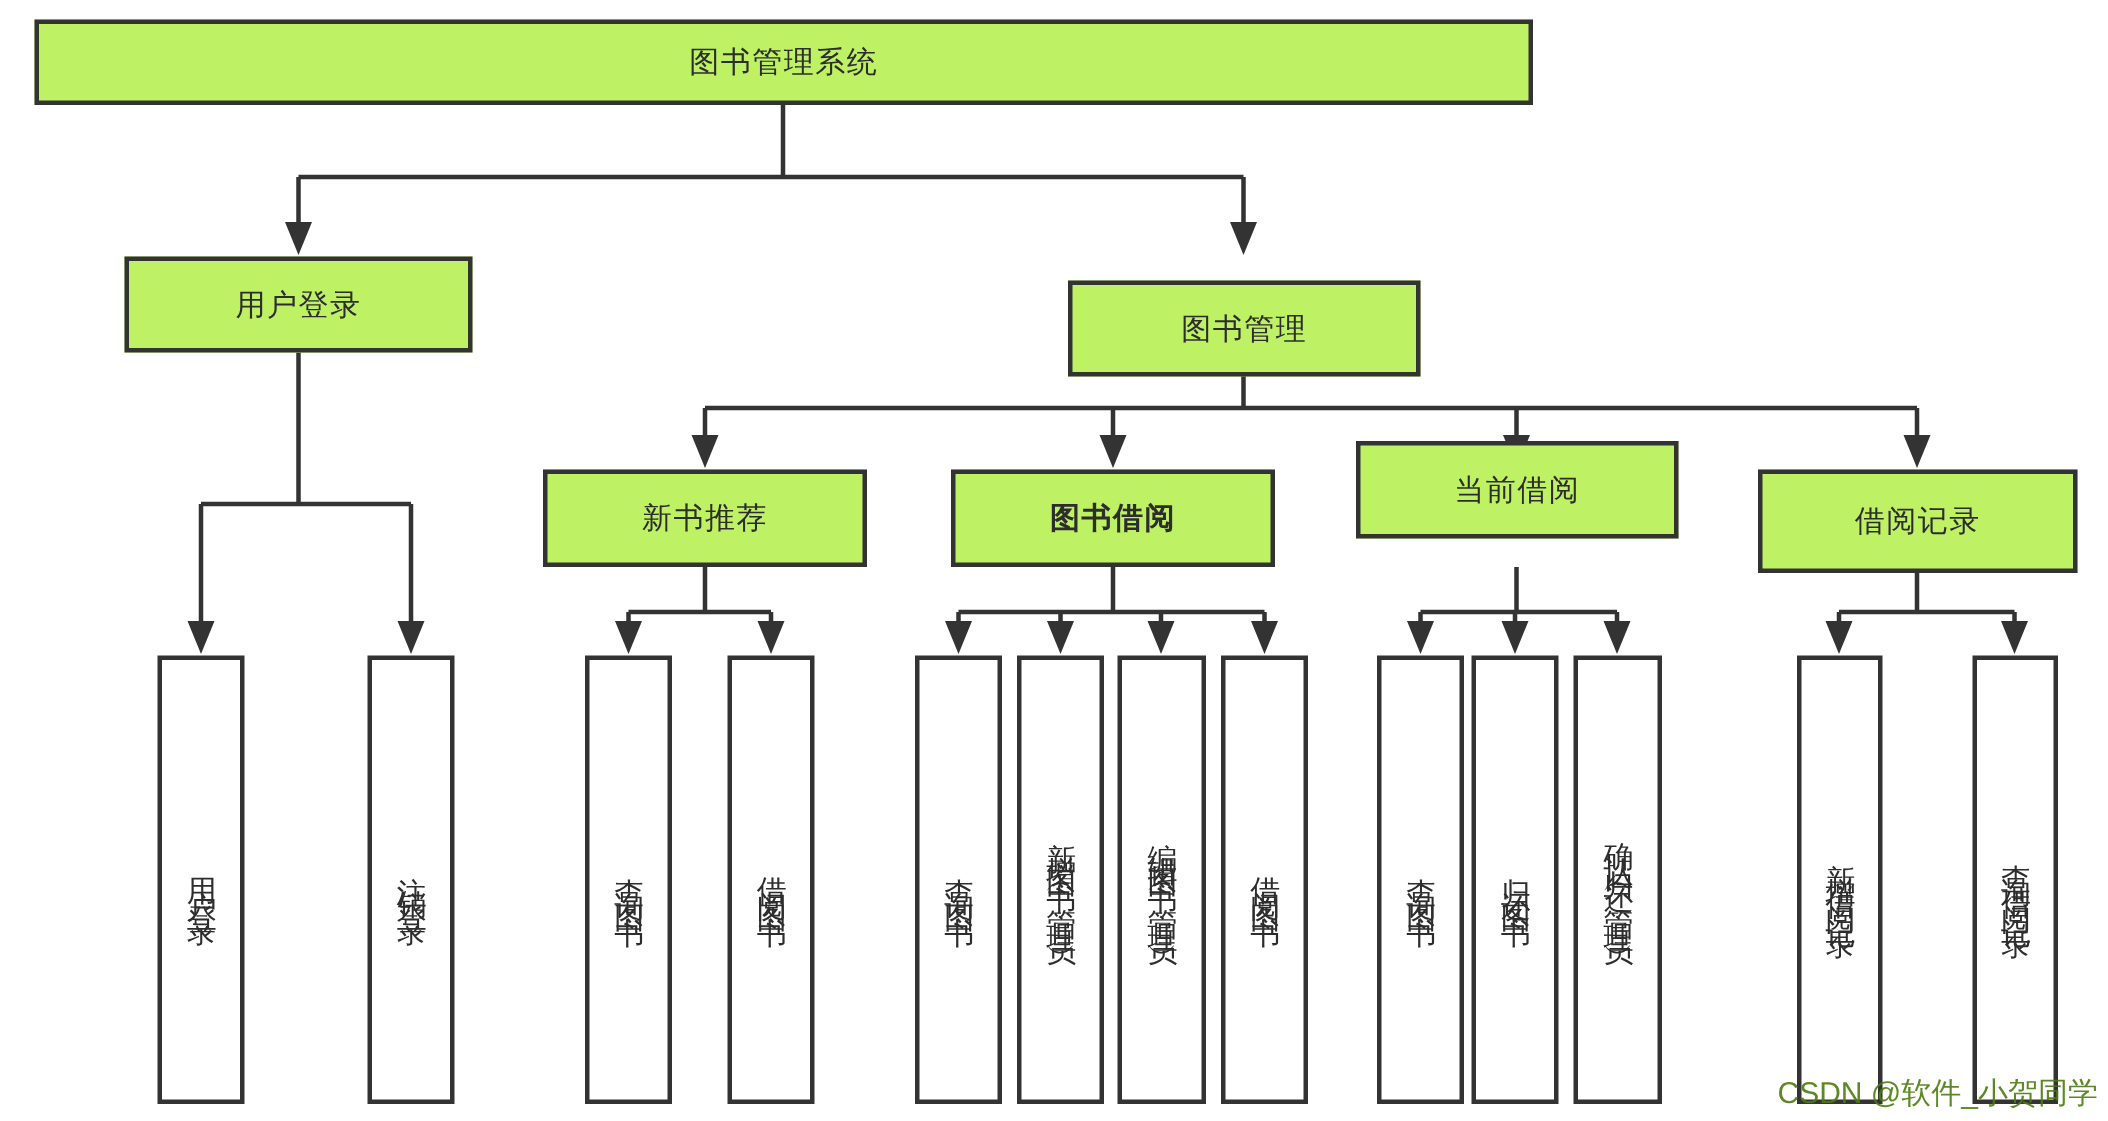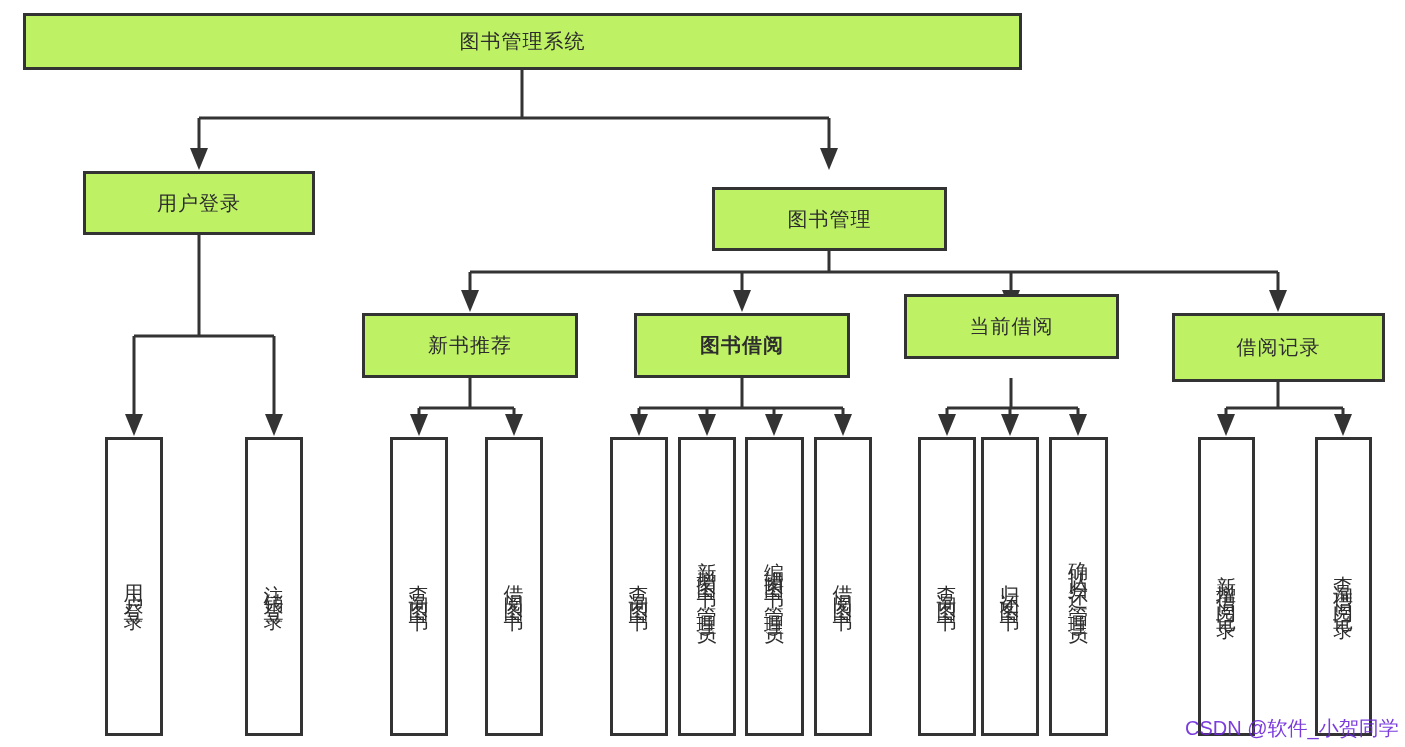--- a/index.html
+++ b/index.html
@@ -71,21 +71,21 @@
   .l-cb-query    { left: 918px; }
   .l-cb-return   { left: 981px; }
   .l-cb-confirm  { left: 1049px; width: 59px; }
   .l-br-add      { left: 1198px; width: 57px; }
   .l-br-query    { left: 1315px; width: 57px; }
   .watermark {
     position: absolute;
     left: 1185px;
     top: 715px;
     font-size: 20px;
-    color: #6d28d9;
+    color: #4d7c0f;
     opacity: 0.9;
     z-index: 3;
     letter-spacing: 0px;
     white-space: nowrap;
   }
 </style>
 </head>
 <body>
 
 <div class="canvas">

